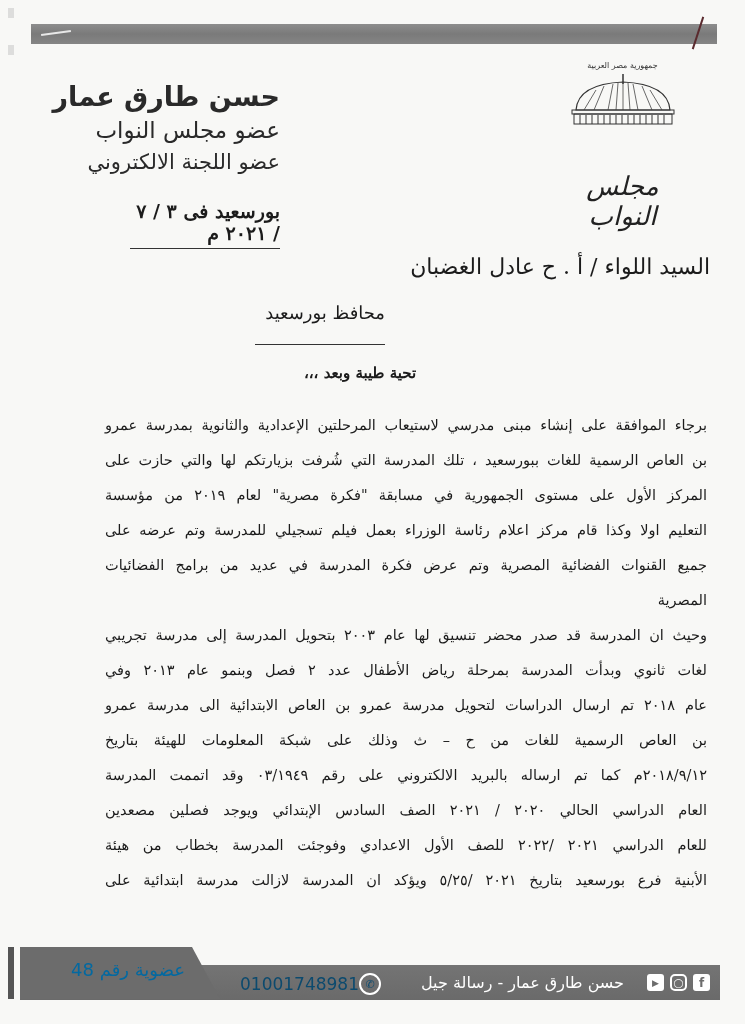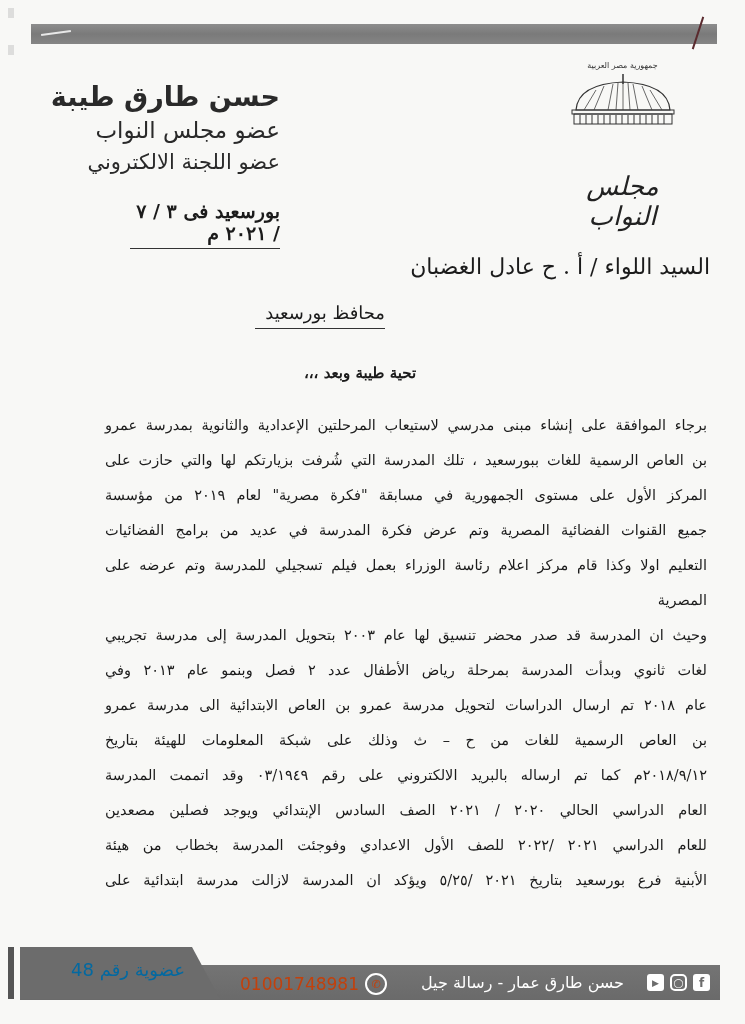--- a/index.html
+++ b/index.html
@@ -62,21 +62,21 @@
     }
 
     
     .addressee {
       position: absolute; left: 200px; top: 252px; width: 510px;
       direction: rtl; text-align: right; font-size: 22px; line-height: 30px;
     }
     .governor {
       position: absolute; left: 255px; top: 300px; width: 130px;
       direction: rtl; text-align: right; font-size: 18px; line-height: 26px;
-      border-bottom: 1.5px solid #333; padding-bottom: 2px;
+      border-bottom: 1.5px solid #333; padding-bottom: 18px;
     }
 
     
     .greeting {
       position: absolute; left: 200px; top: 364px; width: 320px;
       direction: rtl; text-align: center; font-size: 15px; font-weight: bold;
     }
     .body-text {
       position: absolute; left: 105px; top: 408px; width: 602px;
       direction: rtl; text-align: justify;
@@ -100,22 +100,22 @@
     .footer-strip {
       position: absolute; left: 20px; top: 30px; width: 700px; height: 35px;
       background: linear-gradient(180deg, #747474, #6a6a6a);
     }
     .membership {
       position: absolute; left: 35px; top: 24px; width: 150px;
       direction: rtl; text-align: right; color: #0369a1;
       font-family: "DejaVu Sans", sans-serif; font-size: 18px;
     }
     .phone-group {
-      position: absolute; left: 240px; top: 38px; display: flex; align-items: center; gap: 6px;
-      color: #c2410c; font-family: "DejaVu Sans", sans-serif; font-size: 17px;
+      position: absolute; left: 240px; top: 38px; display: flex; align-items: center; 
+      color: #0c4a6e; font-family: "DejaVu Sans", sans-serif; font-size: 17px;
     }
     .phone-icon {
       width: 18px; height: 18px; border: 2px solid #fff; border-radius: 50%;
       display: inline-flex; align-items: center; justify-content: center; font-size: 11px;
     }
     .social-group {
       position: absolute; left: 420px; top: 38px; width: 290px;
       display: flex; flex-direction: row-reverse; align-items: center; gap: 6px;
       color: #fff; font-family: "DejaVu Sans", sans-serif; font-size: 16px;
     }
@@ -134,21 +134,21 @@
 <div class="page">
   <div class="left-marks"></div>
   <div class="left-marks b"></div>
 
   <div class="top-bar">
     <div class="top-bar-mark"></div>
   </div>
   <div class="pen-stroke"></div>
 
   <div class="member-block">
-    <div class="member-name">حسن طارق طيبة</div>
+    <div class="member-name">حسن طارق عمار</div>
     <div class="member-title">عضو مجلس النواب</div>
     <div class="member-committee">عضو اللجنة الالكتروني</div>
   </div>
 
   <div class="date-line">بورسعيد فى ٣ / ٧ / ٢٠٢١ م</div>
 
   <div class="logo">
     <div class="logo-caption">جمهورية مصر العربية</div>
     <svg width="110" height="55" viewBox="0 0 110 55">
       <line x1="55" y1="2" x2="55" y2="12" stroke="#333" stroke-width="1.5"></line>
@@ -189,22 +189,22 @@
 
   <div class="addressee">السيد اللواء / أ . ح عادل الغضبان</div>
   <div class="governor">محافظ بورسعيد</div>
 
   <div class="greeting">تحية طيبة وبعد ،،،</div>
 
   <div class="body-text">
     <span class="body-line">برجاء الموافقة على إنشاء مبنى مدرسي لاستيعاب المرحلتين الإعدادية والثانوية بمدرسة عمرو</span>
     <span class="body-line">بن العاص الرسمية للغات ببورسعيد ، تلك المدرسة التي شُرفت بزيارتكم لها والتي حازت على</span>
     <span class="body-line">المركز الأول على مستوى الجمهورية في مسابقة "فكرة مصرية" لعام ٢٠١٩ من مؤسسة</span>
+    <span class="body-line">التعليم اولا وكذا قام مركز اعلام رئاسة الوزراء بعمل فيلم تسجيلي للمدرسة وتم عرضه على</span>
     <span class="body-line">جميع القنوات الفضائية المصرية وتم عرض فكرة المدرسة في عديد من برامج الفضائيات</span>
-    <span class="body-line">التعليم اولا وكذا قام مركز اعلام رئاسة الوزراء بعمل فيلم تسجيلي للمدرسة وتم عرضه على</span>
     <span class="body-line last">المصرية</span>
     <span class="body-line">وحيث ان المدرسة قد صدر محضر تنسيق لها عام ٢٠٠٣ بتحويل المدرسة إلى مدرسة تجريبي</span>
     <span class="body-line">لغات ثانوي وبدأت المدرسة بمرحلة رياض الأطفال عدد ٢ فصل وبنمو عام ٢٠١٣ وفي</span>
     <span class="body-line">عام ٢٠١٨ تم ارسال الدراسات لتحويل مدرسة عمرو بن العاص الابتدائية الى مدرسة عمرو</span>
     <span class="body-line">بن العاص الرسمية للغات من ح – ث وذلك على شبكة المعلومات للهيئة بتاريخ</span>
     <span class="body-line">٢٠١٨/٩/١٢م كما تم ارساله بالبريد الالكتروني على رقم ٠٣/١٩٤٩ وقد اتممت المدرسة</span>
     <span class="body-line">العام الدراسي الحالي ٢٠٢٠ / ٢٠٢١ الصف السادس الإبتدائي ويوجد فصلين مصعدين</span>
     <span class="body-line">للعام الدراسي ٢٠٢١ /٢٠٢٢ للصف الأول الاعدادي وفوجئت المدرسة بخطاب من هيئة</span>
     <span class="body-line">الأبنية فرع بورسعيد بتاريخ ٢٠٢١ /٥/٢٥ ويؤكد ان المدرسة لازالت مدرسة ابتدائية على</span>
   </div>

